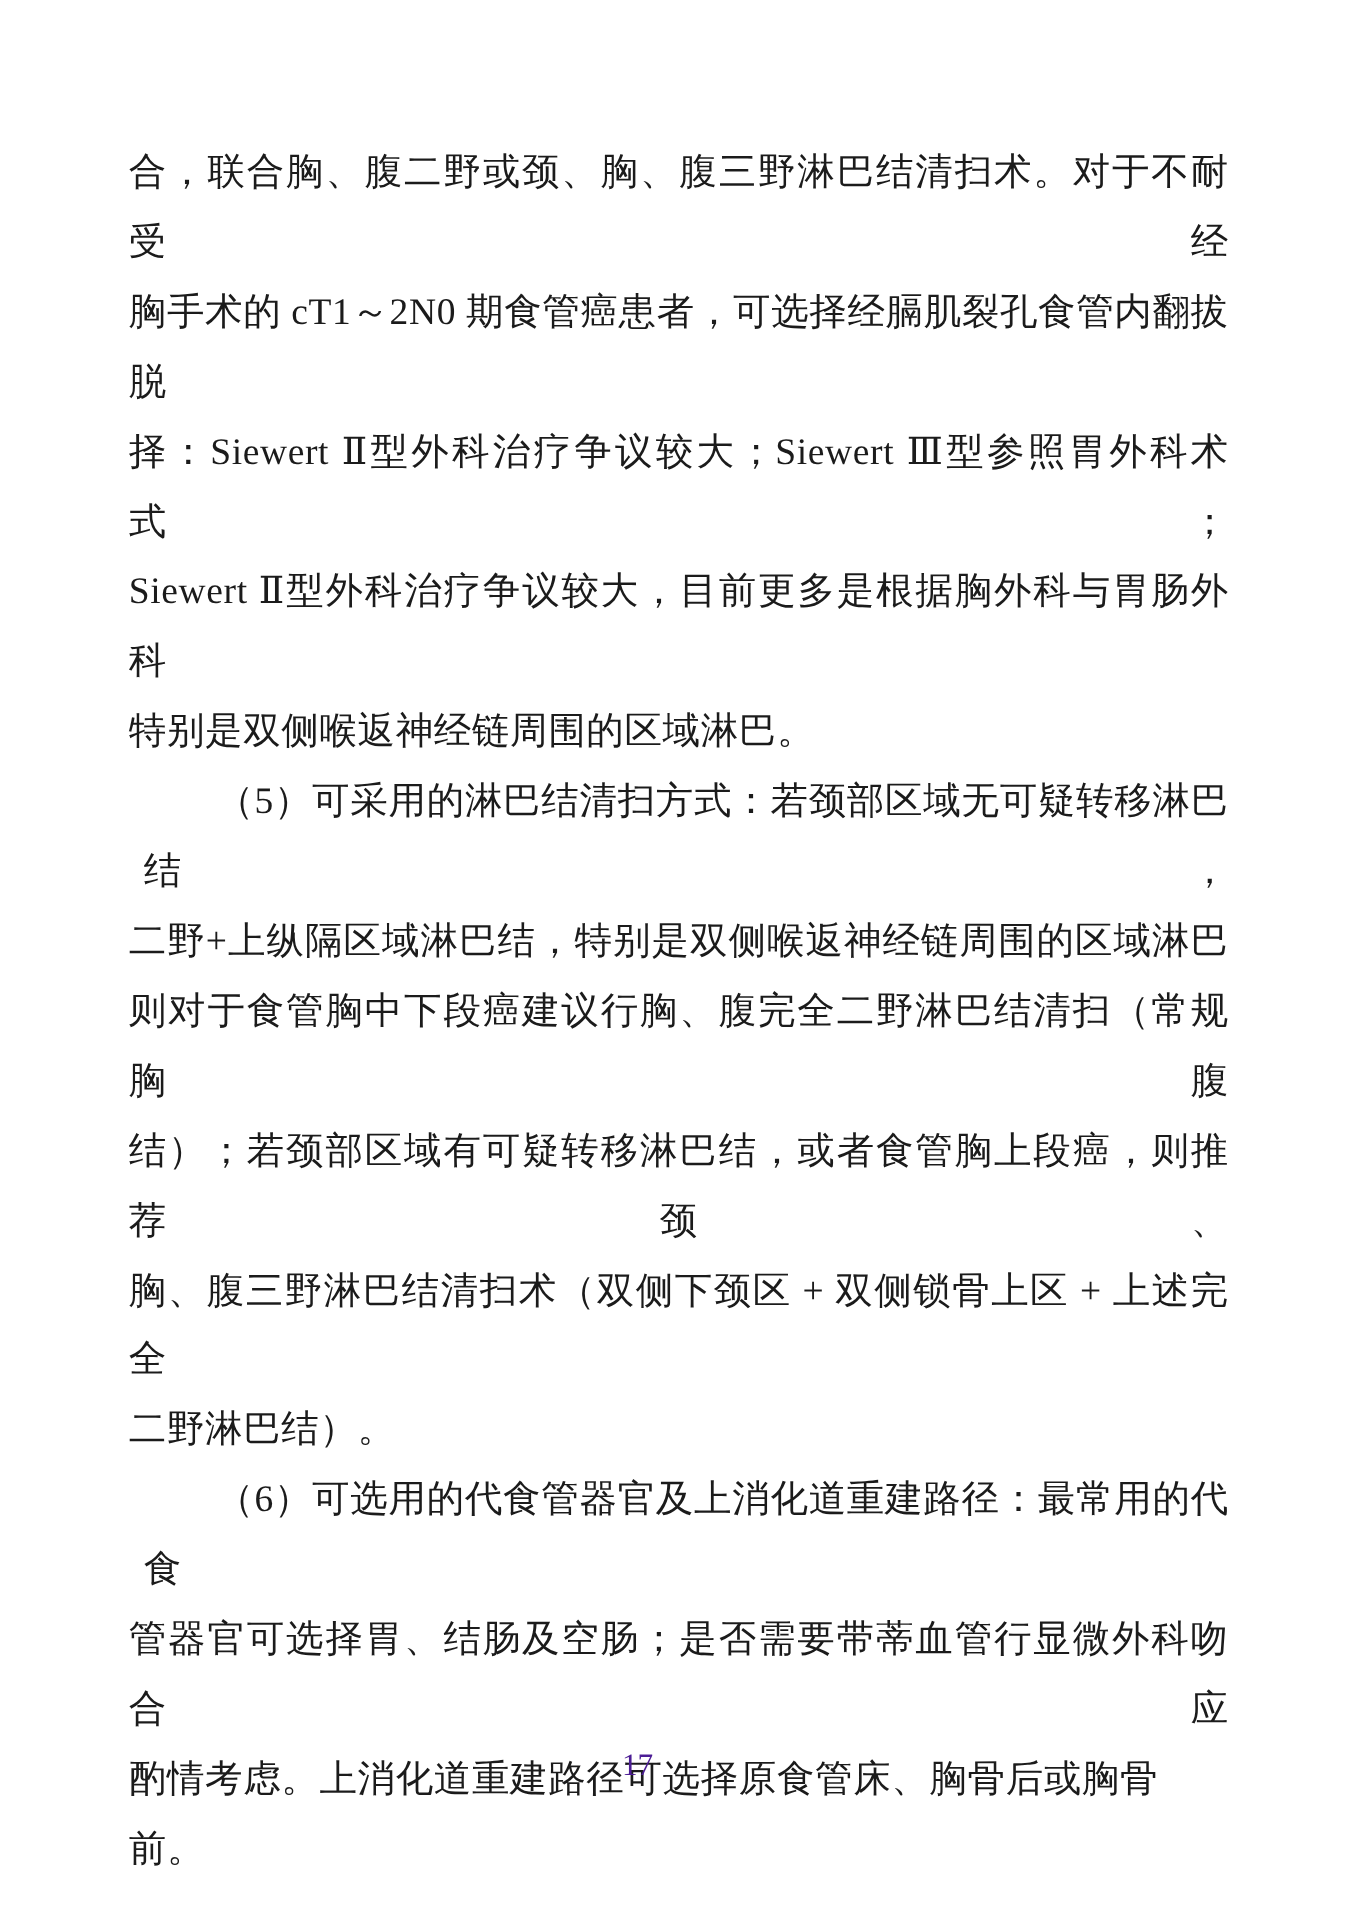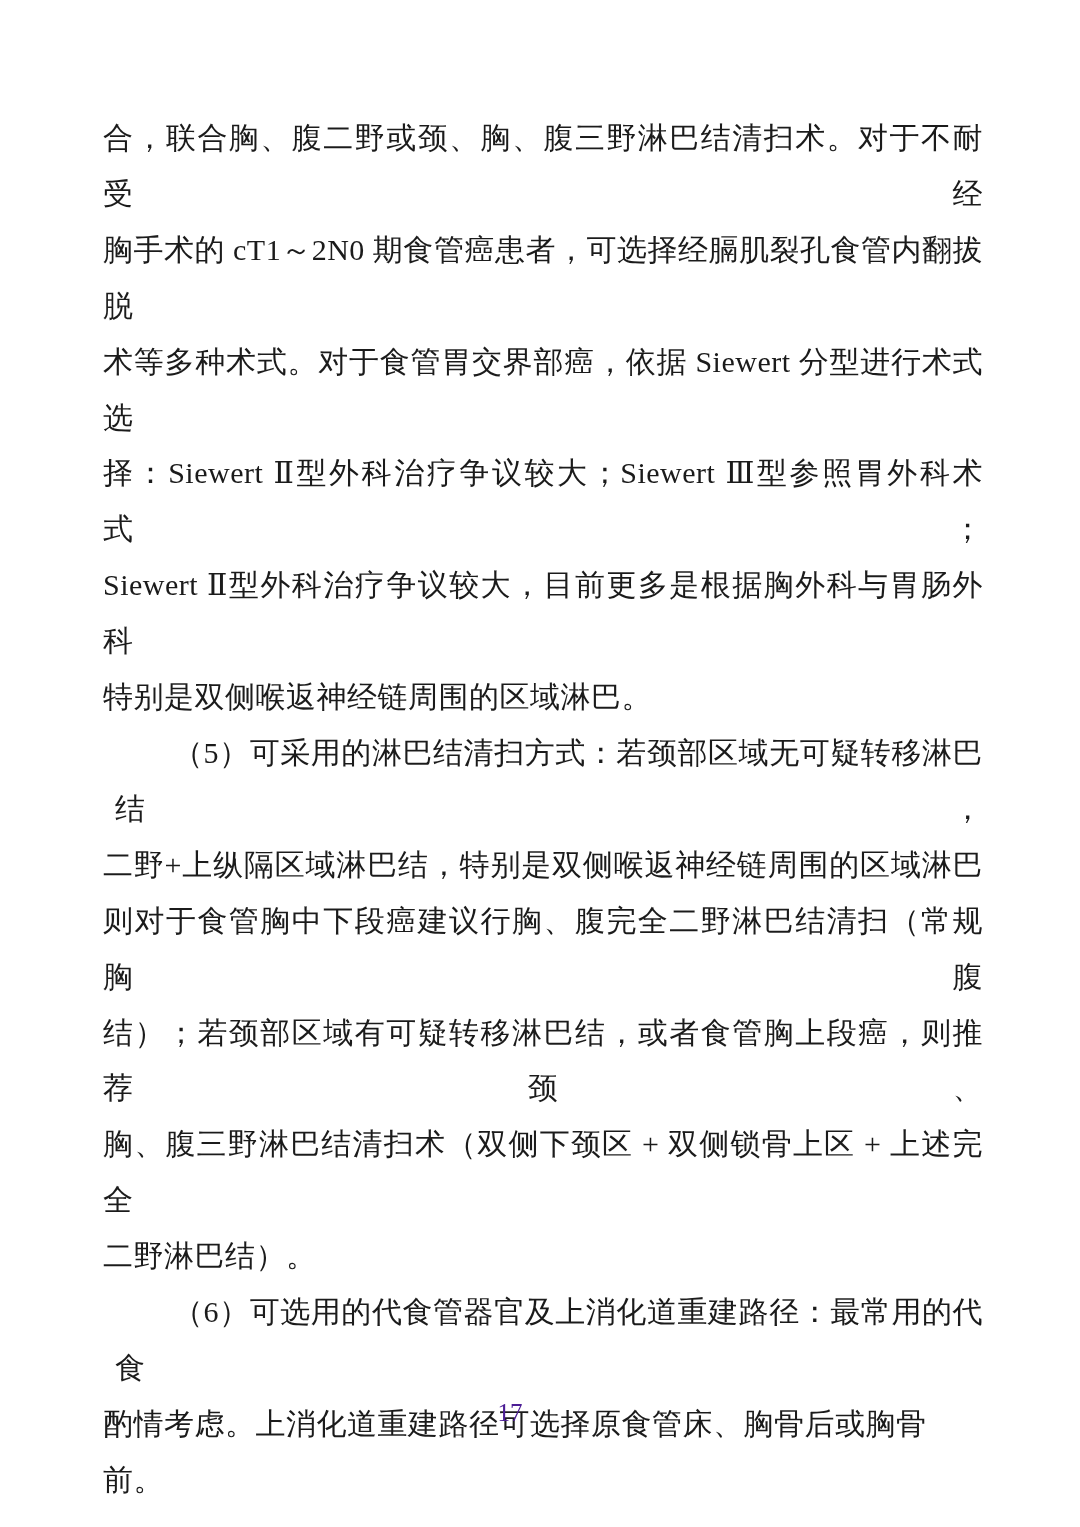--- a/index.html
+++ b/index.html
@@ -48,36 +48,36 @@
 </style>
 </head>
 <body>
 
 <div class="page">
   <div class="textblock">
 
     <div class="para">
       <div class="ln j">合，联合胸、腹二野或颈、胸、腹三野淋巴结清扫术。对于不耐受经</div>
       <div class="ln j">胸手术的 cT1～2N0 期食管癌患者，可选择经膈肌裂孔食管内翻拔脱</div>
-      <div class="ln j">术等多种术式。对于食管胃交界部癌，依据 Siewert 分型进行术式选</div>
       <div class="ln j">择：Siewert Ⅱ型外科治疗争议较大；Siewert Ⅲ型参照胃外科术式；</div>
       <div class="ln j">Siewert Ⅱ型外科治疗争议较大，目前更多是根据胸外科与胃肠外科</div>
       <div class="ln">特别是双侧喉返神经链周围的区域淋巴。</div>
     </div>
 
     <div class="para">
       <div class="ln j ind">（5）可采用的淋巴结清扫方式：若颈部区域无可疑转移淋巴结，</div>
       <div class="ln j">二野+上纵隔区域淋巴结，特别是双侧喉返神经链周围的区域淋巴</div>
       <div class="ln j">则对于食管胸中下段癌建议行胸、腹完全二野淋巴结清扫（常规胸腹</div>
       <div class="ln j">结）；若颈部区域有可疑转移淋巴结，或者食管胸上段癌，则推荐颈、</div>
       <div class="ln j">胸、腹三野淋巴结清扫术（双侧下颈区 + 双侧锁骨上区 + 上述完全</div>
       <div class="ln">二野淋巴结）。</div>
     </div>
 
     <div class="para">
       <div class="ln j ind">（6）可选用的代食管器官及上消化道重建路径：最常用的代食</div>
+      <div class="ln j">管器官可选择胃、结肠及空肠；是否需要带蒂血管行显微外科吻合应</div>
       <div class="ln">酌情考虑。上消化道重建路径可选择原食管床、胸骨后或胸骨前。</div>
     </div>
 
   </div>
 
   <div class="pagenum-row">17</div>
 </div>
 
 </body></html>

